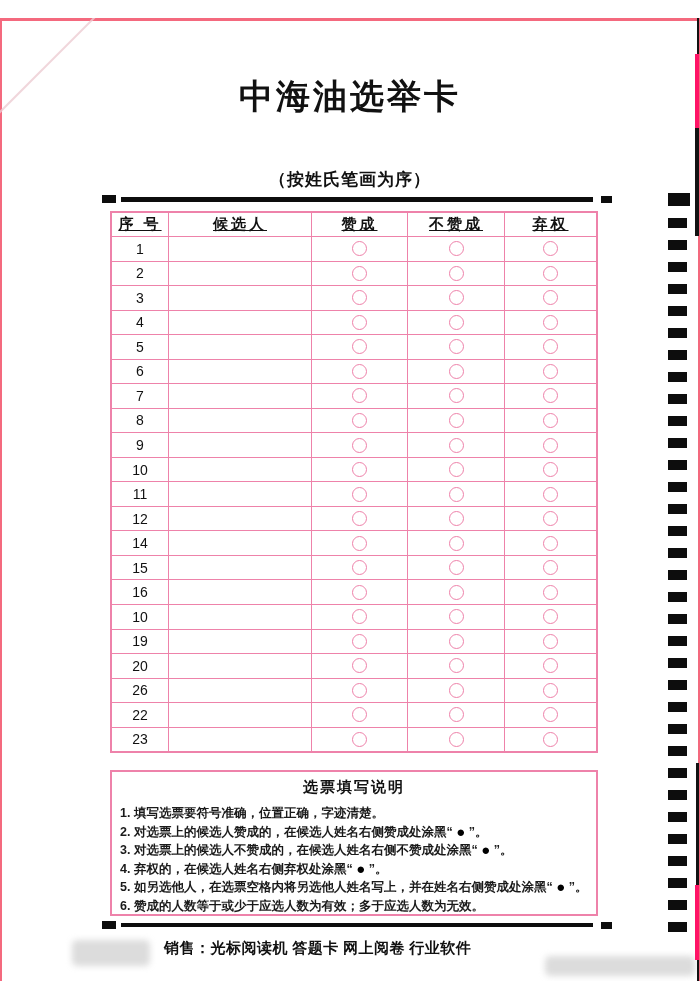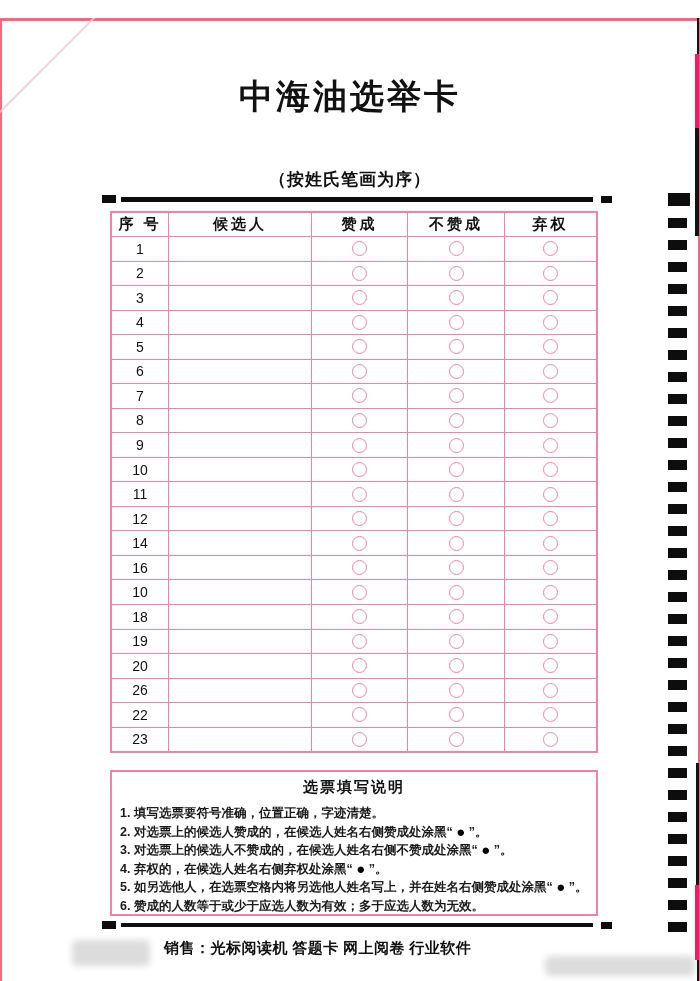--- a/index.html
+++ b/index.html
@@ -12,21 +12,21 @@
   .subtitle{position:absolute;top:150px;left:0;right:0;text-align:center;
             font-size:17px;font-weight:700;letter-spacing:1px;}
 
   .mark{position:absolute;background:#0d0d0d;}
 
   
   .btable{position:absolute;left:110px;top:193px;width:488px;height:542px;
           border:2px solid #ee82aa;box-sizing:border-box;display:flex;flex-direction:column;background:#fff;}
   .trow{display:flex;flex:1;border-bottom:1px solid #ee82aa;min-height:0;}
   .trow:last-child{border-bottom:none;}
-  .trow.head{flex:0 0 23px;}
+  .trow.head{flex:0 0 23px;text-decoration:underline;}
   .tcell{display:flex;align-items:center;justify-content:center;border-right:1px solid #ee82aa;box-sizing:border-box;}
   .tcell:last-child{border-right:none;}
   .c0{width:57px;flex:none;}
   .c1{width:143px;flex:none;}
   .c2{width:96px;flex:none;}
   .c3{width:97px;flex:none;}
   .c4{flex:1;}
   .hcell{font-size:15px;font-weight:700;letter-spacing:3px;}
   .rnum{font-size:14px;letter-spacing:0;}
   .bubble{width:13px;height:13px;border:1.5px solid #ee82aa;border-radius:50%;background:#fff;}
@@ -242,47 +242,47 @@
           <div class="bubble"></div>
         </div>
         <div class="tcell c3">
           <div class="bubble"></div>
         </div>
         <div class="tcell c4">
           <div class="bubble"></div>
         </div>
       </div>
       <div class="trow">
+        <div class="tcell rnum c0">15</div>
+        <div class="tcell c1"></div>
+        <div class="tcell c2">
+          <div class="bubble"></div>
+        </div>
+        <div class="tcell c3">
+          <div class="bubble"></div>
+        </div>
+        <div class="tcell c4">
+          <div class="bubble"></div>
+        </div>
+      </div>
+      <div class="trow">
         <div class="tcell rnum c0">16</div>
         <div class="tcell c1"></div>
         <div class="tcell c2">
           <div class="bubble"></div>
         </div>
         <div class="tcell c3">
           <div class="bubble"></div>
         </div>
         <div class="tcell c4">
           <div class="bubble"></div>
         </div>
       </div>
       <div class="trow">
         <div class="tcell rnum c0">10</div>
-        <div class="tcell c1"></div>
-        <div class="tcell c2">
-          <div class="bubble"></div>
-        </div>
-        <div class="tcell c3">
-          <div class="bubble"></div>
-        </div>
-        <div class="tcell c4">
-          <div class="bubble"></div>
-        </div>
-      </div>
-      <div class="trow">
-        <div class="tcell rnum c0">18</div>
         <div class="tcell c1"></div>
         <div class="tcell c2">
           <div class="bubble"></div>
         </div>
         <div class="tcell c3">
           <div class="bubble"></div>
         </div>
         <div class="tcell c4">
           <div class="bubble"></div>
         </div>

